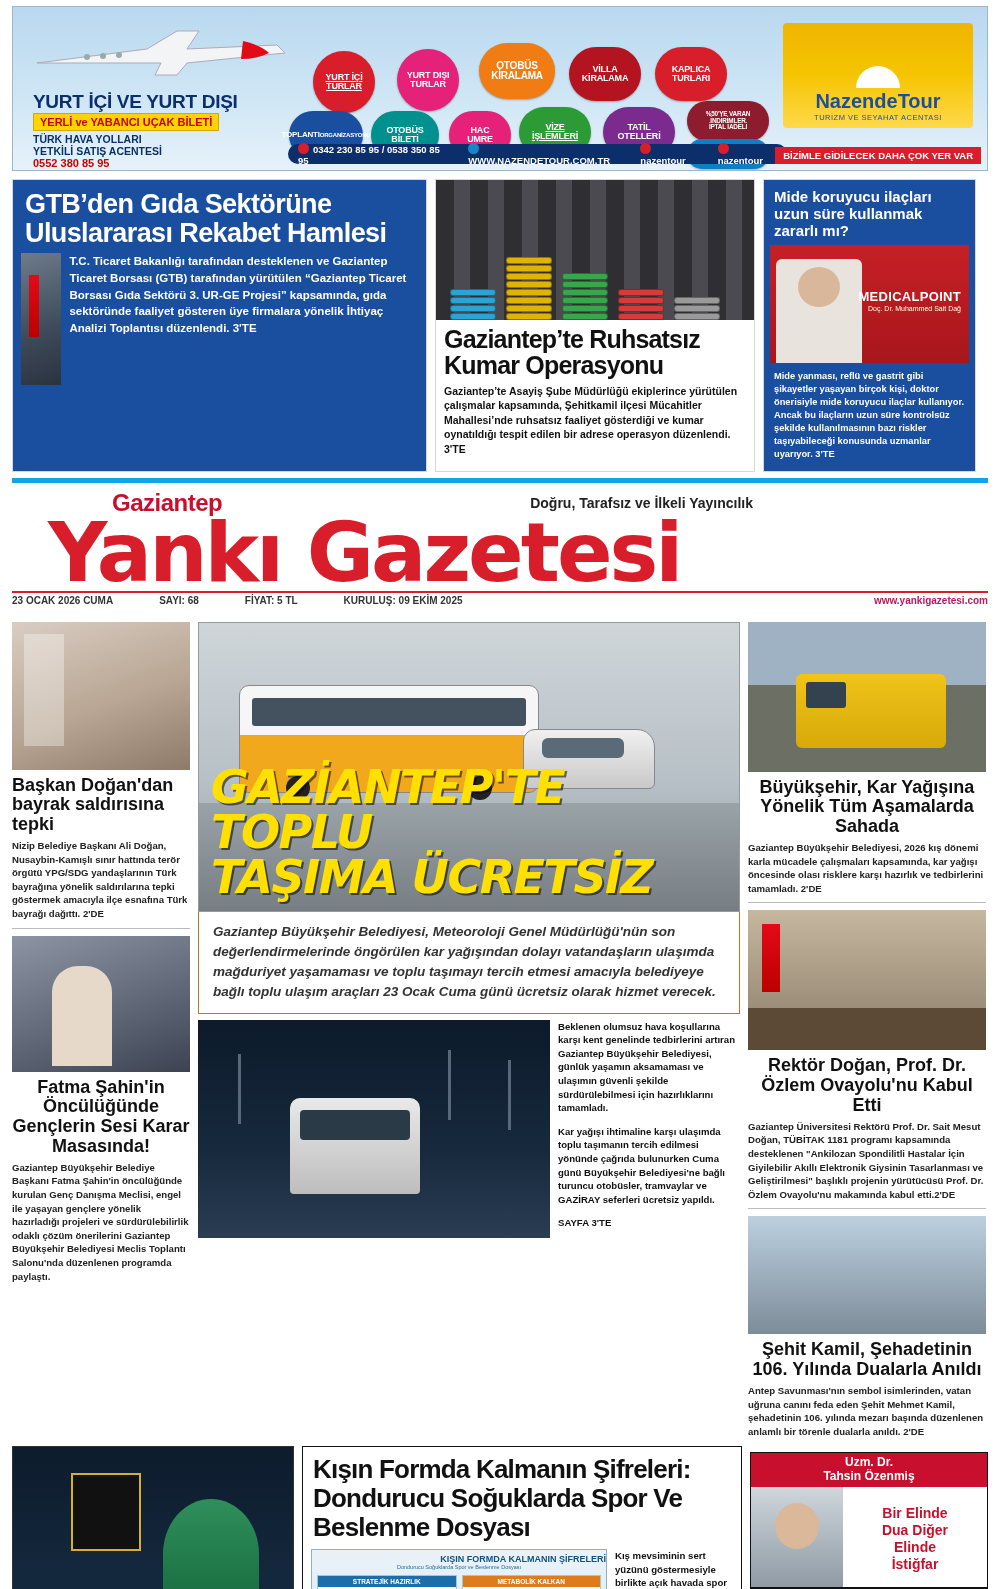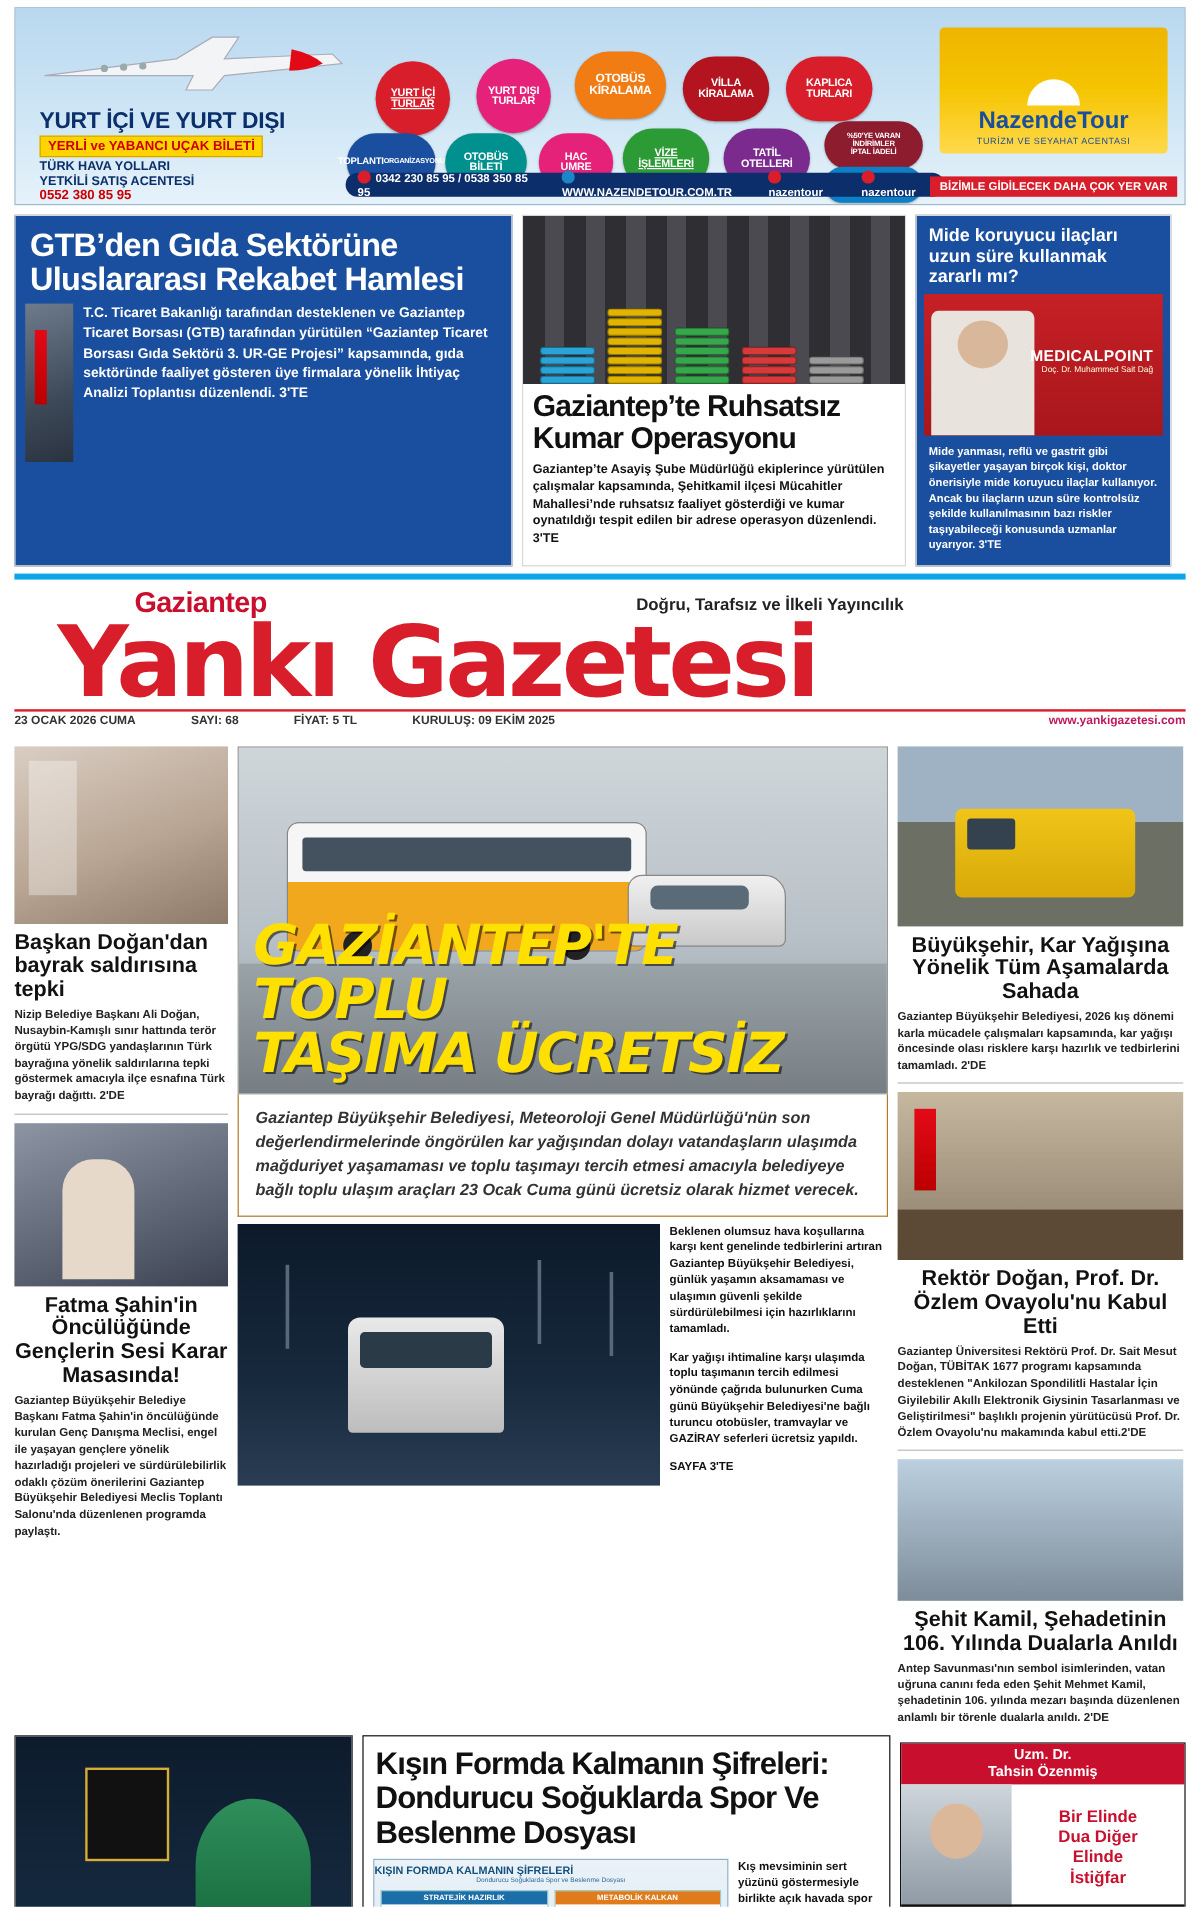--- a/index.html
+++ b/index.html
@@ -215,21 +215,21 @@
     background: linear-gradient(180deg,#0d1b2c 0%, #14283d 40%, #0b2033 100%);
     border:1px solid #333;
   }
   .umre .kaaba { position:absolute; left: 58px; top: 26px; width: 70px; height: 78px; background:#111; border:2px solid #d4af37;}
   .umre .dome { position:absolute; right: 34px; top: 52px; width: 96px; height: 110px; border-radius: 50% 50% 8px 8px; background: linear-gradient(180deg,#2f8f5b,#176b3e);}
 
   .health { width: 440px; height: 330px; border:1px solid #111; background:#fff; position:relative;}
   .health h2 { margin: 8px 10px 4px 10px; font-size: 26px; line-height: 1.1; letter-spacing:-.8px;}
   .health .inner { display:flex; gap:8px; padding: 4px 8px 8px 8px;}
   .infog { width: 296px; height: 232px; background: linear-gradient(180deg,#eaf2f8,#cfe0ee); border:1px solid #8fb0c8; position:relative; overflow:hidden;}
-  .infog .ttl { text-align:left; font-size:9px; font-weight:bold; color:#14507c; padding-top:4px;}
+  .infog .ttl { text-align:right; font-size:9px; font-weight:bold; color:#14507c; padding-top:4px;}
   .infog .sub { text-align:center; font-size:5.5px; color:#2b6a96;}
   .infog .cols { display:flex; gap:5px; padding: 5px;}
   .infog .cbox { flex:1; background:#fff; border:1px solid #9cc; height:180px; }
   .infog .cbhead { font-size:6.5px; font-weight:bold; color:#fff; background:#1b6ea8; text-align:center; padding:2px 0;}
   .infog .cbhead.o { background:#e07b1b;}
   .health .txt { width: 118px; font-size: 9.6px; line-height:1.42; font-weight:bold;}
 
   .right-b { width: 238px; }
   .uzm { border:1px solid #111; height: 152px; position:relative; background:#fff; margin-top:6px;}
   .uzm .hd { background:#c8102e; color:#fff; text-align:center; font-size:12px; font-weight:bold; padding:3px 0; line-height:1.15;}
@@ -415,21 +415,21 @@
           <div class="cab"></div>
         </div>
       <div class="cap-title" style="text-align:center">Büyükşehir, Kar Yağışına Yönelik Tüm Aşamalarda Sahada</div>
       <p class="cap-body">Gaziantep Büyükşehir Belediyesi, 2026 kış dönemi karla mücadele çalışmaları kapsamında, kar yağışı öncesinde olası risklere karşı hazırlık ve tedbirlerini tamamladı. 2'DE</p>
       <div class="hr"></div>
       <div class="imgbox ph-office">
           <div class="flag"></div>
           <div class="desk"></div>
         </div>
       <div class="cap-title" style="text-align:center">Rektör Doğan, Prof. Dr. Özlem Ovayolu'nu Kabul Etti</div>
-      <p class="cap-body">Gaziantep Üniversitesi Rektörü Prof. Dr. Sait Mesut Doğan, TÜBİTAK 1677 programı kapsamında desteklenen "Ankilozan Spondilitli Hastalar İçin Giyilebilir Akıllı Elektronik Giysinin Tasarlanması ve Geliştirilmesi" başlıklı projenin yürütücüsü Prof. Dr. Özlem Ovayolu'nu makamında kabul etti.2'DE</p>
+      <p class="cap-body">Gaziantep Üniversitesi Rektörü Prof. Dr. Sait Mesut Doğan, TÜBİTAK 1181 programı kapsamında desteklenen "Ankilozan Spondilitli Hastalar İçin Giyilebilir Akıllı Elektronik Giysinin Tasarlanması ve Geliştirilmesi" başlıklı projenin yürütücüsü Prof. Dr. Özlem Ovayolu'nu makamında kabul etti.2'DE</p>
       <div class="hr"></div>
       <div class="imgbox ph-cem"></div>
       <div class="cap-title" style="text-align:center">Şehit Kamil, Şehadetinin 106. Yılında Dualarla Anıldı</div>
       <p class="cap-body">Antep Savunması'nın sembol isimlerinden, vatan uğruna canını feda eden Şehit Mehmet Kamil, şehadetinin 106. yılında mezarı başında düzenlenen anlamlı bir törenle dualarla anıldı. 2'DE</p>
     </div>
   </div>
 
   <div class="bottom">
 
     <div class="umre">

